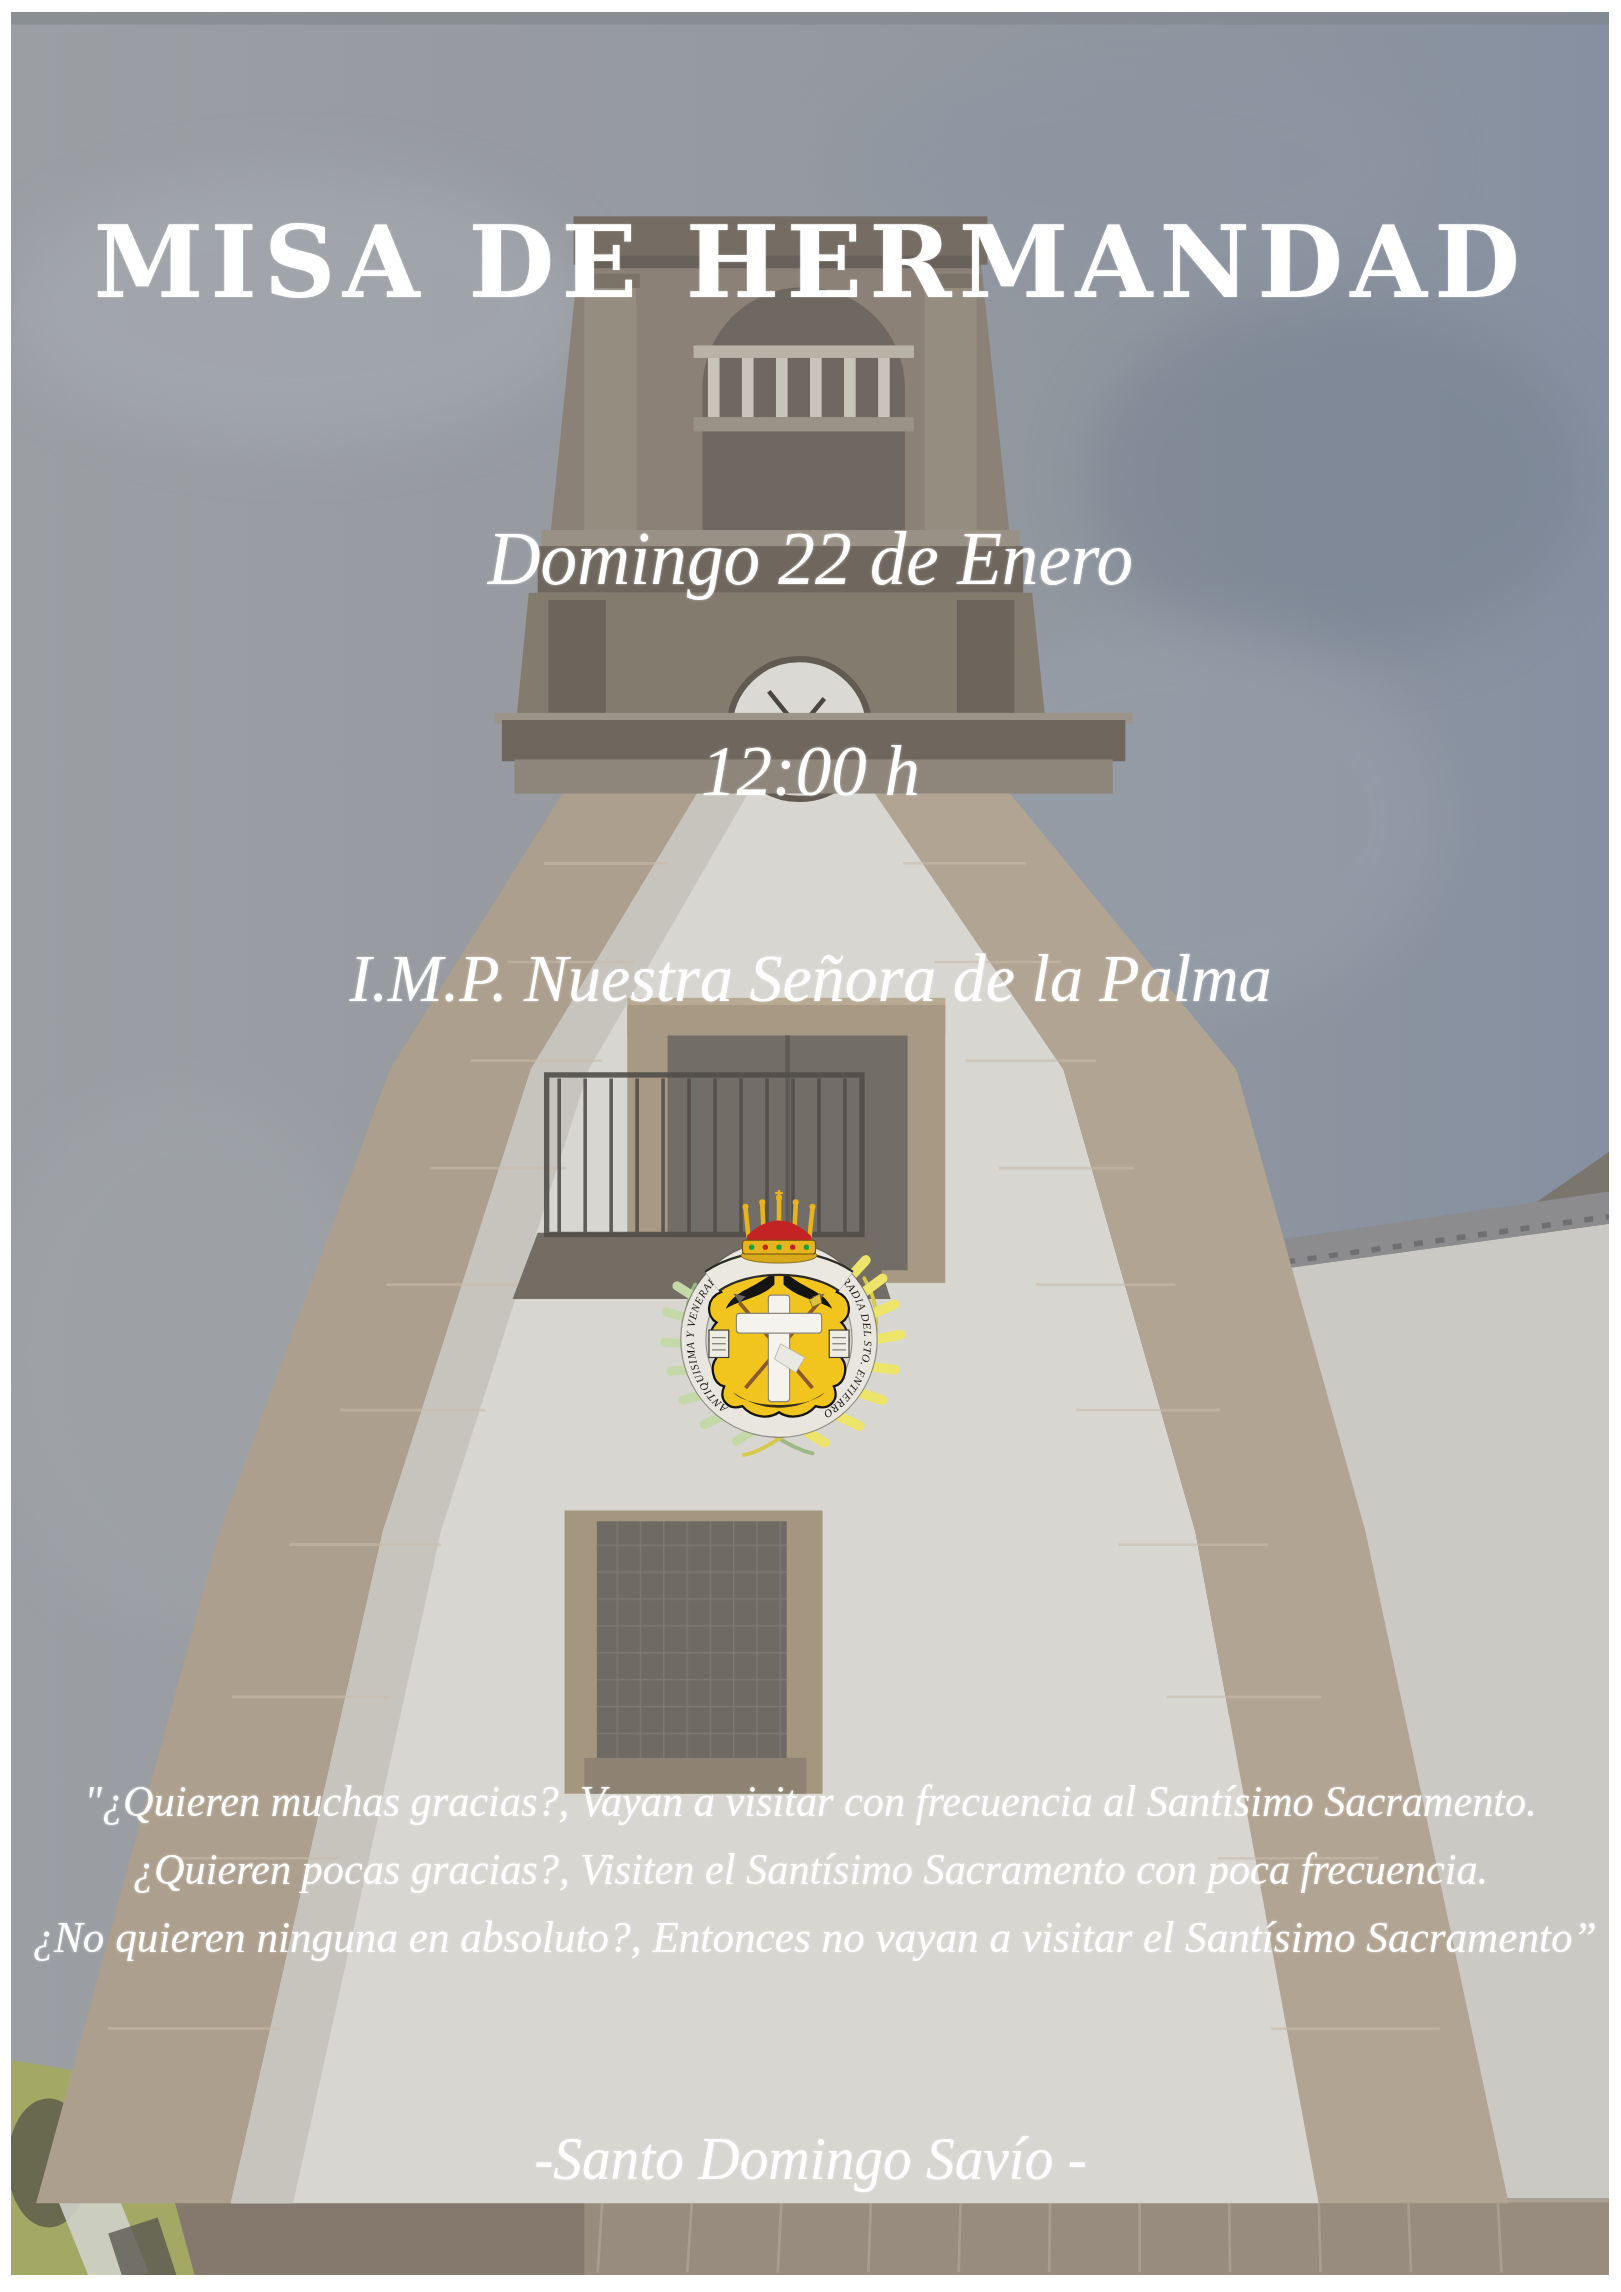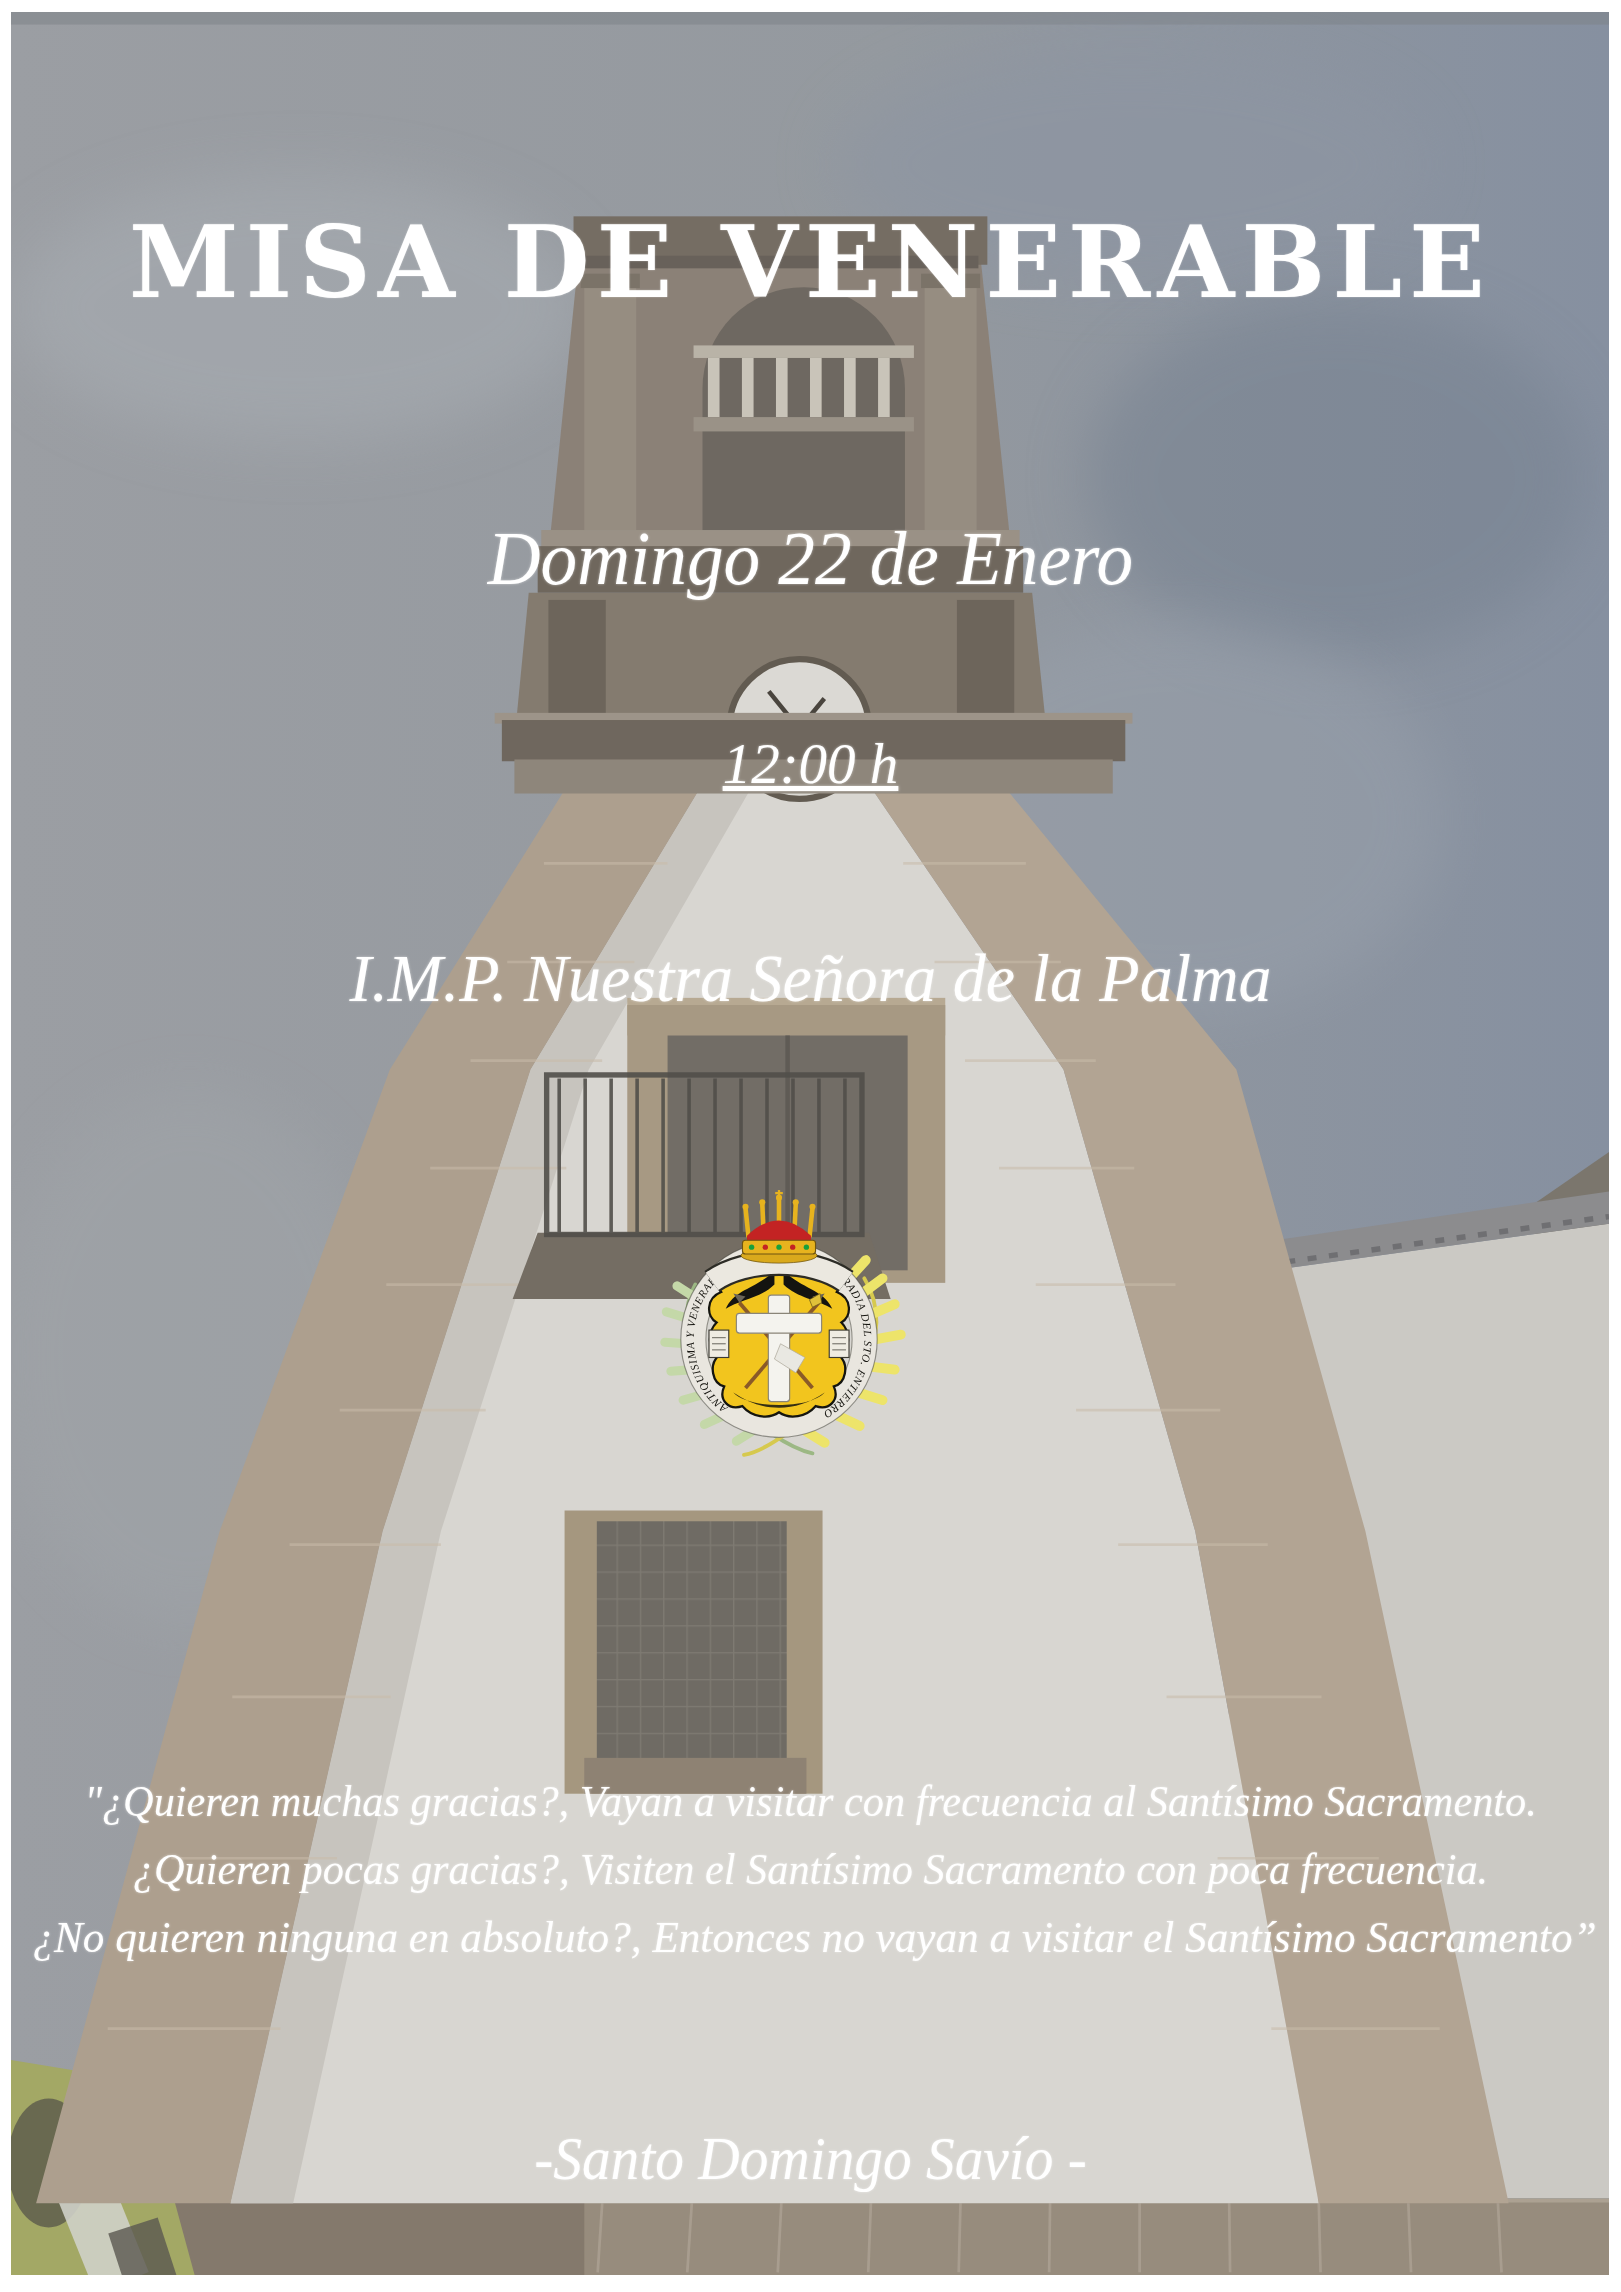--- a/index.html
+++ b/index.html
@@ -17,21 +17,21 @@
   }
   .script{
     font-family:"Liberation Serif",serif;font-style:italic;
     text-shadow:0 0 2.7px rgba(255,255,255,.55);
   }
   .title{
     font-family:"DejaVu Serif",serif;font-weight:bold;font-size:99px;
     letter-spacing:7.2px;top:204px;text-shadow:0 0 1.8px rgba(255,255,255,.5);
   }
   .date{font-size:77px;top:514px;transform:scaleX(.95);}
-  .time{font-size:57px;top:731px;text-decoration:underline;}
+  .time{font-size:71px;top:731px;}
   .loc{font-size:68px;top:939px;transform:scaleX(.97);}
   .q{font-size:45px;}
   .q1{top:1775px;transform:scaleX(.94);}
   .q2{top:1843px;transform:scaleX(.94);}
   .q3{top:1911px;transform:scaleX(.96);}
   .sig{font-size:61px;top:2124px;transform:scaleX(.94);}
   #emblem{position:absolute;left:649px;top:1187px;width:260px;height:274px;}
 </style>
 </head>
 <body>
@@ -292,21 +292,21 @@
     <path d="M-42,-136 Q0,-176 42,-136 L42,-128 L-42,-128 Z" fill="#c32323"></path>
     <rect x="-48" y="-130" width="96" height="18" rx="4" fill="#e7b31e" stroke="#6e5410" stroke-width="1.5"></rect>
     <circle cx="-36" cy="-121" r="3.5" fill="#18a03c"></circle>
       <circle cx="-18" cy="-121" r="3.5" fill="#c32323"></circle>
     <circle cx="0" cy="-121" r="3.5" fill="#18a03c"></circle>
       <circle cx="18" cy="-121" r="3.5" fill="#c32323"></circle>
     <circle cx="36" cy="-121" r="3.5" fill="#18a03c"></circle>
   </g>
 </svg>
 
-<div class="txt title">MISA DE VENERABLE</div>
+<div class="txt title">MISA DE HERMANDAD</div>
 <div class="txt script date">Domingo 22 de Enero</div>
 <div class="txt script time">12:00 h</div>
 <div class="txt script loc">I.M.P. Nuestra Señora de la Palma</div>
 <div class="txt script q q1">"¿Quieren muchas gracias?, Vayan a visitar con frecuencia al Santísimo Sacramento.</div>
 <div class="txt script q q2">¿Quieren pocas gracias?, Visiten el Santísimo Sacramento con poca frecuencia.</div>
 <div class="txt script q q3">¿No quieren ninguna en absoluto?, Entonces no vayan a visitar el Santísimo Sacramento”</div>
 <div class="txt script sig">-Santo Domingo Savío -</div>
 
 
 </body></html>

